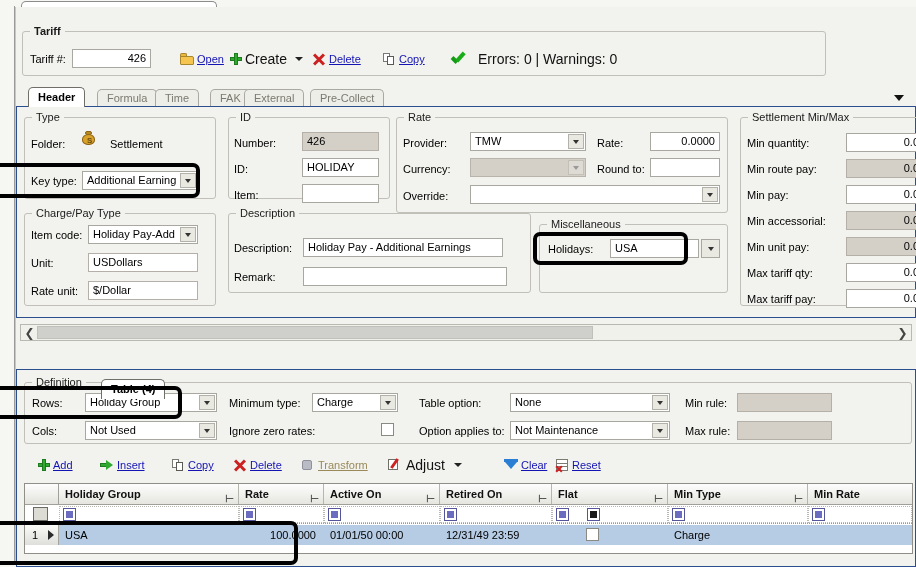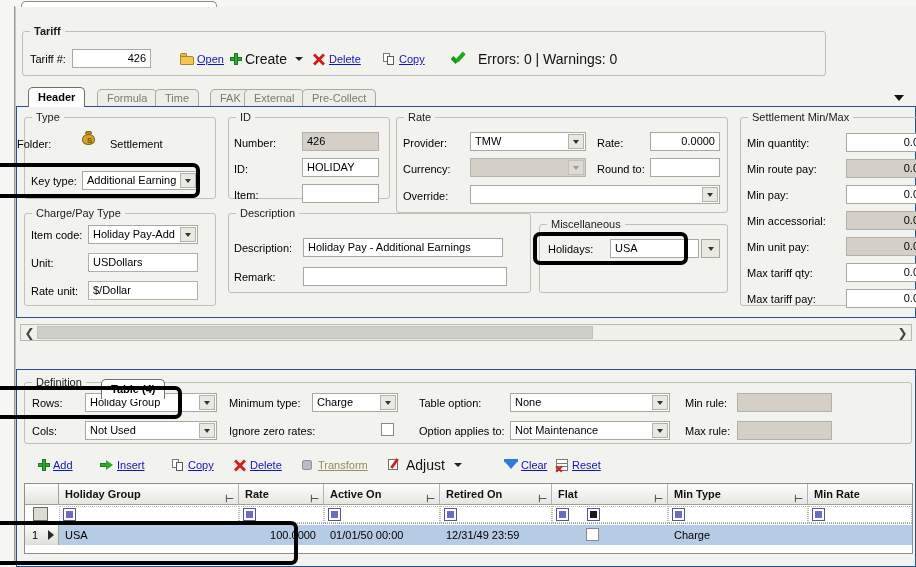--- a/index.html
+++ b/index.html
@@ -244,32 +244,32 @@
     <span class="plain">Errors: 0 | Warnings: 0</span>
   </div>
 
   <div class="tabstrip" style="left:22px; top:87px; width:894px;">
     <div class="tabstrip-line" style="left:0px; top:19px; width:871px;"></div>
     <div class="tab active" style="left:6px;">Header</div>
     <div class="tab" style="left:75px;">Formula</div>
     <div class="tab" style="left:133px;">Time</div>
     <div class="tab" style="left:188px;">FAK</div>
     <div class="tab" style="left:222px;">External</div>
-    <div class="tab" style="left:280px;">Pre-Collect</div>
+    <div class="tab" style="left:288px;">Pre-Collect</div>
     <div class="tabs-more" style="left:870px; top:4px;">
         <span class="tri-down"></span>
       </div>
   </div>
 
   <div class="content-panel" style="left:16px; top:106px; width:900px; height:212px;"></div>
 
   <div class="gb" style="left:24px; top:117px; width:192px; height:82px;">
     <span class="gb-title">Type</span>
   </div>
-  <div class="lbl" style="left:17px; top:138px;">Folder:</div>
+  <div class="lbl" style="left:31px; top:138px;">Folder:</div>
   <span class="icon-money" style="position:absolute; left:81px; top:131px;">
       <span class="tie"></span>
       <span class="bag"></span>
       <span class="s">S</span>
     </span>
   <div class="lbl" style="left:110px; top:138px;">Settlement</div>
   <div class="lbl" style="left:31px; top:175px;">Key type:</div>
   <div class="combo" style="left:82px; top:171px; width:116px;">
     <span>Additional Earning</span>
     <span class="arrow">

